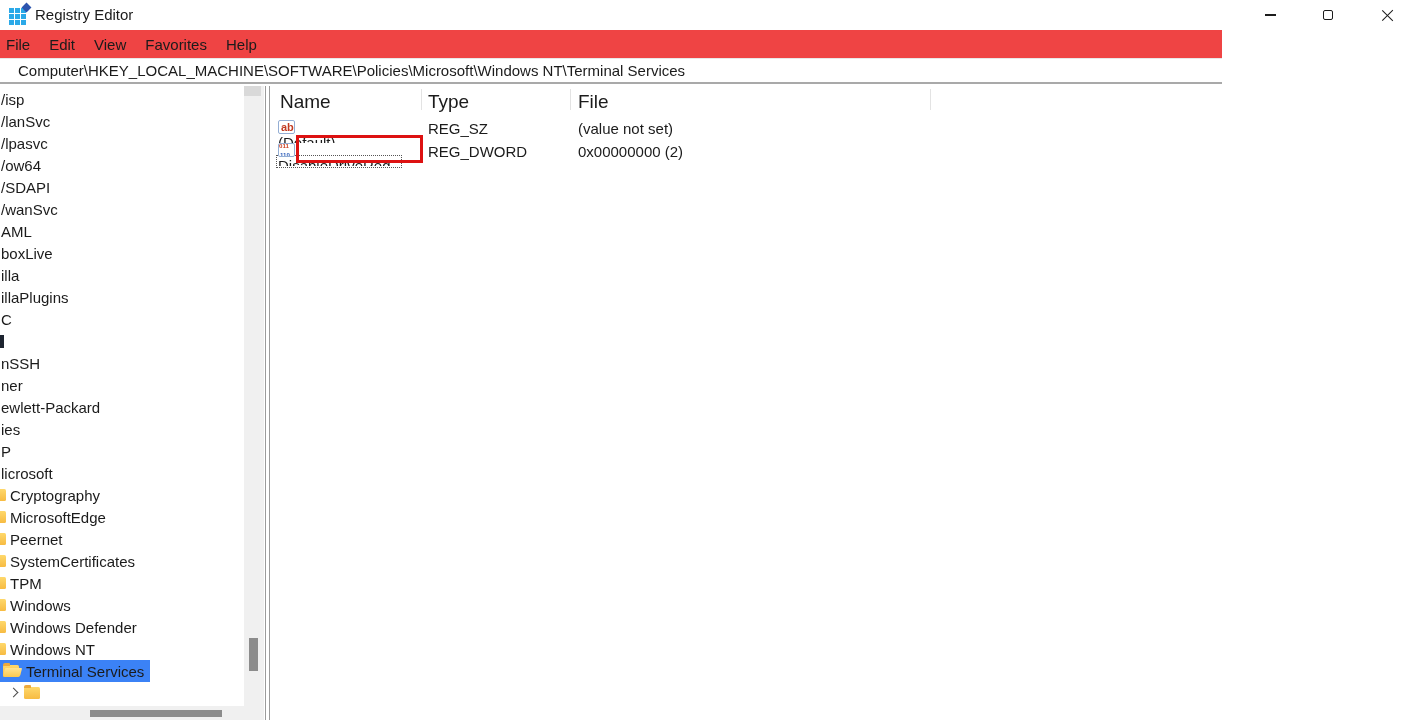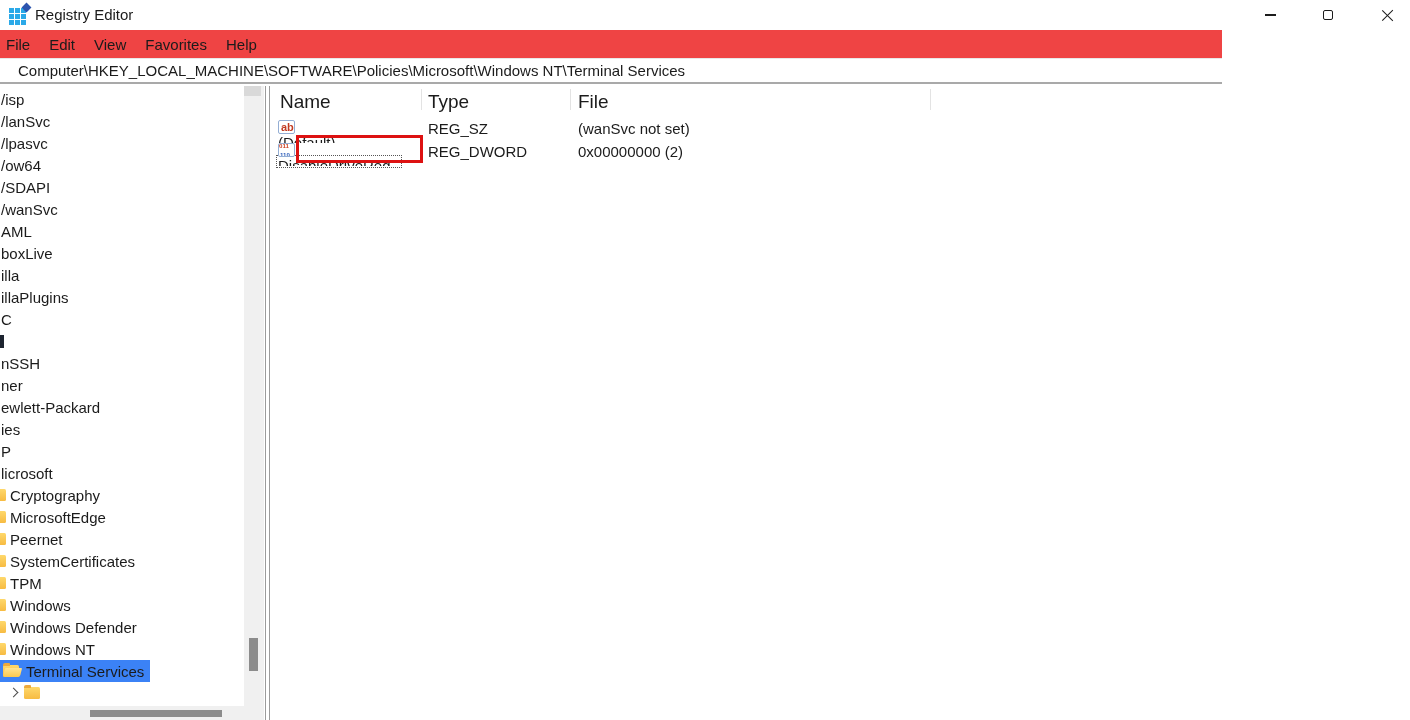--- a/index.html
+++ b/index.html
@@ -268,21 +268,21 @@
         <span class="hsep s1"></span>
         <span class="hsep s2"></span>
       </div>
       <div id="list-rows">
           <div class="lrow">
             <span class="lcell cell-name">
               <span class="reg-icon reg-sz"></span>
               <span class="name-text">(Default)</span>
             </span>
             <span class="lcell cell-type">REG_SZ</span>
-            <span class="lcell cell-data">(wanSvc not set)</span>
+            <span class="lcell cell-data">(value not set)</span>
           </div>
           <div class="lrow focused">
             <span class="lcell cell-name">
               <span class="reg-icon reg-dword"></span>
               <span class="name-text">DisableDriveRed...</span>
             </span>
             <span class="lcell cell-type">REG_DWORD</span>
             <span class="lcell cell-data">0x00000000 (2)</span>
           </div>
         </div>

